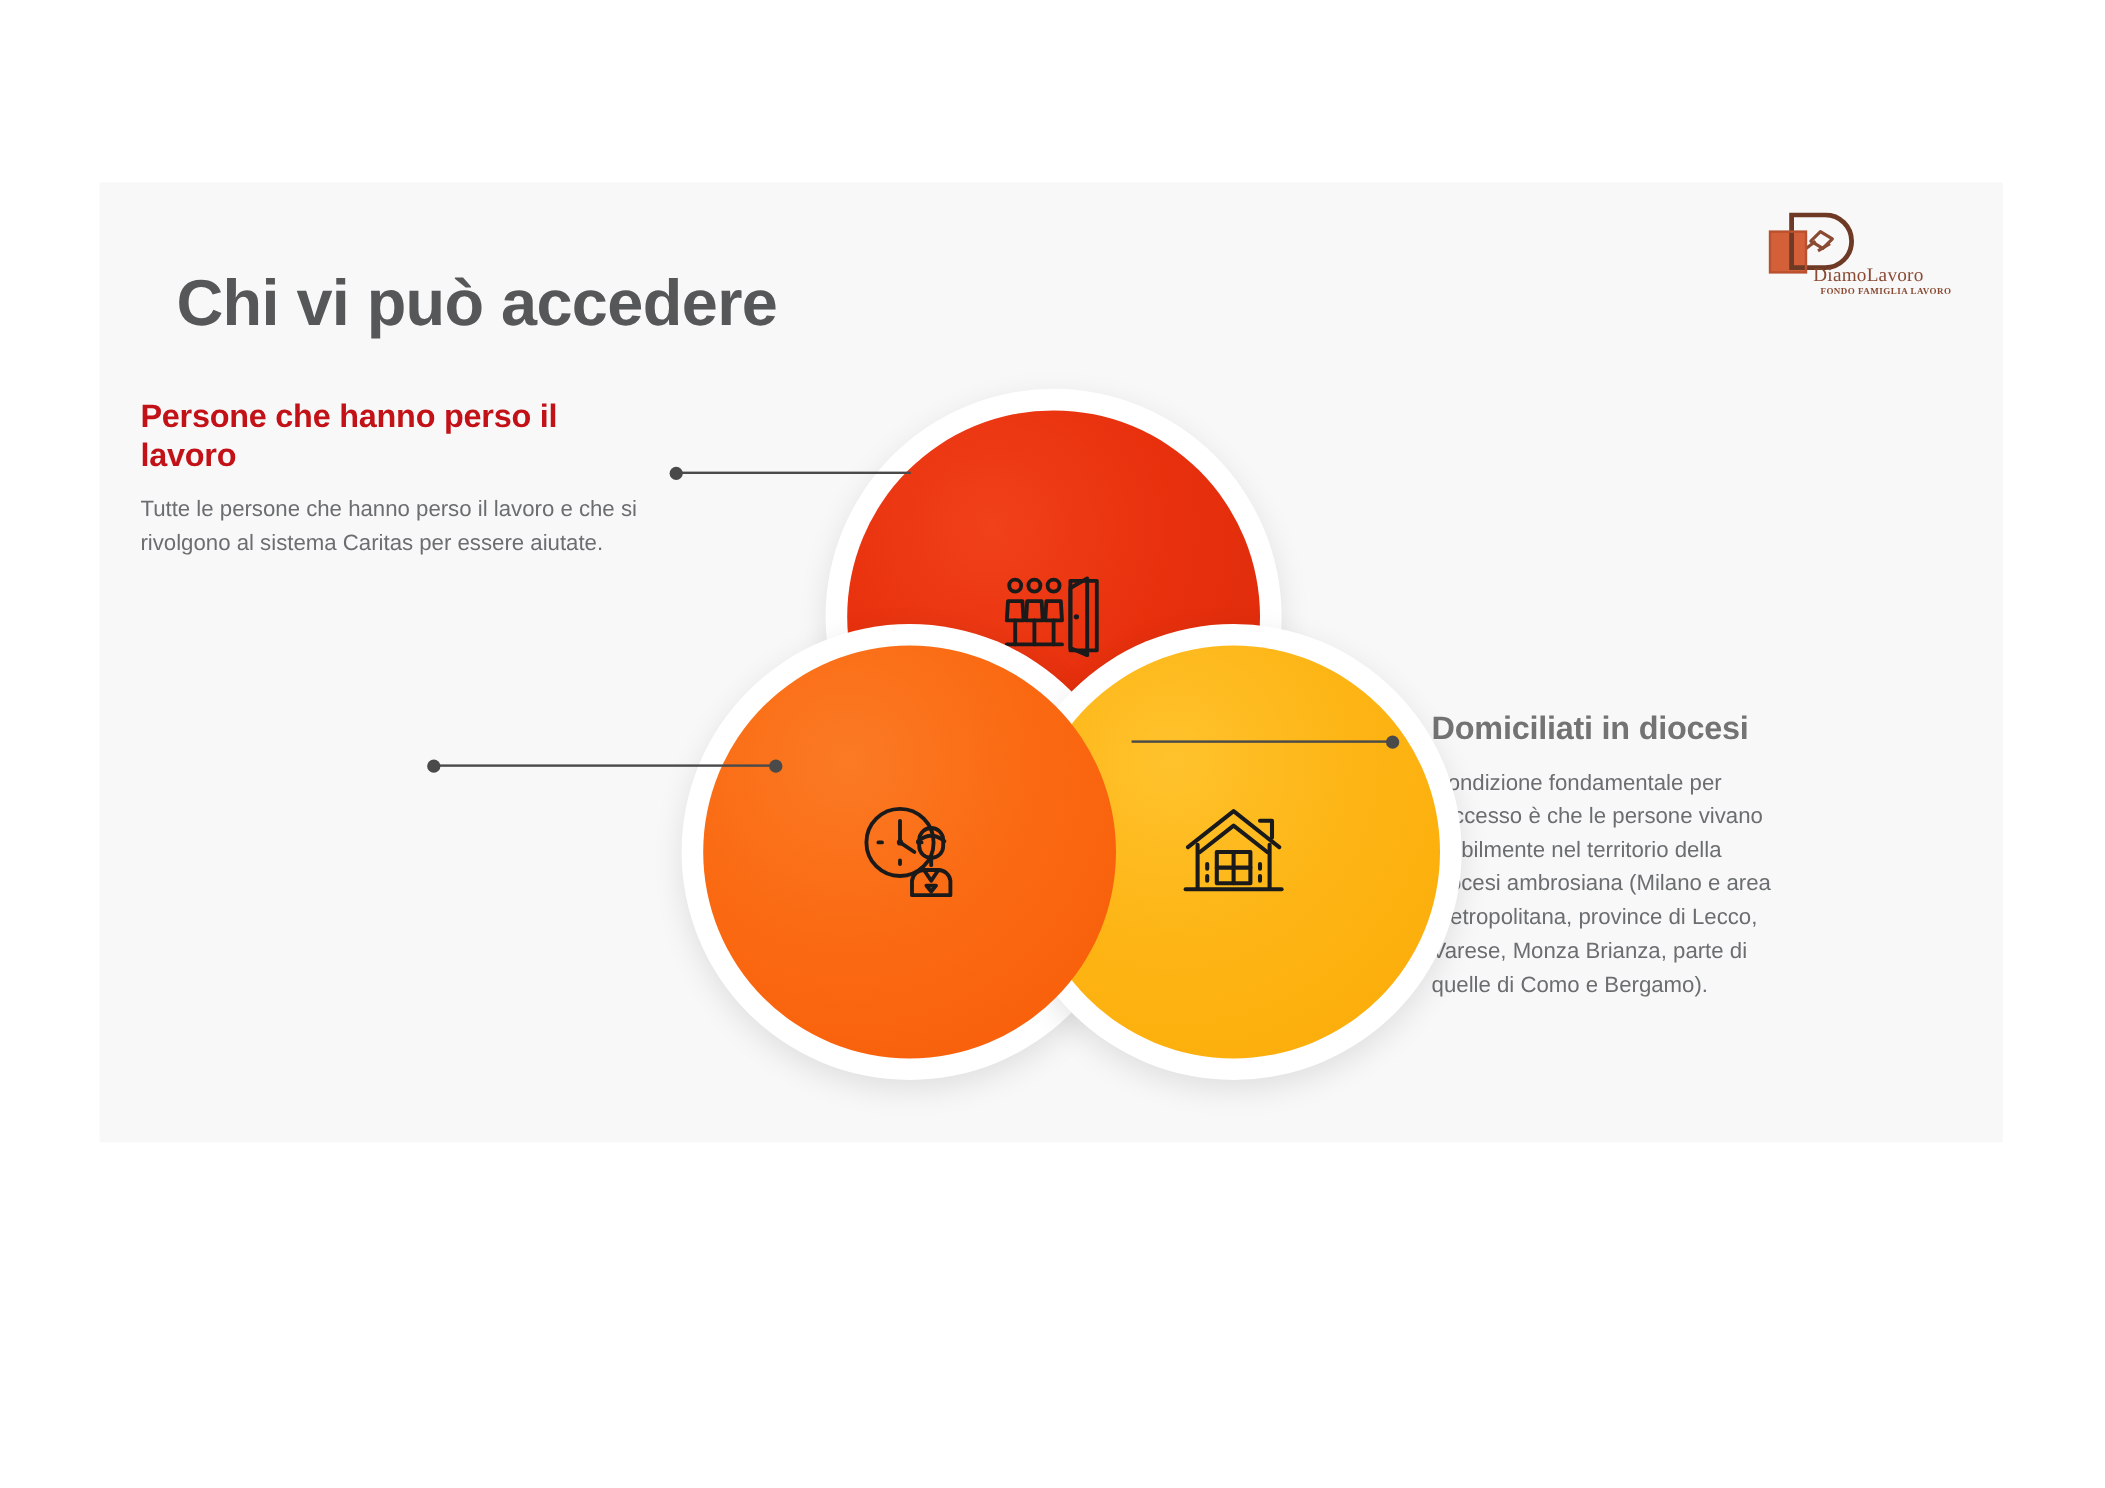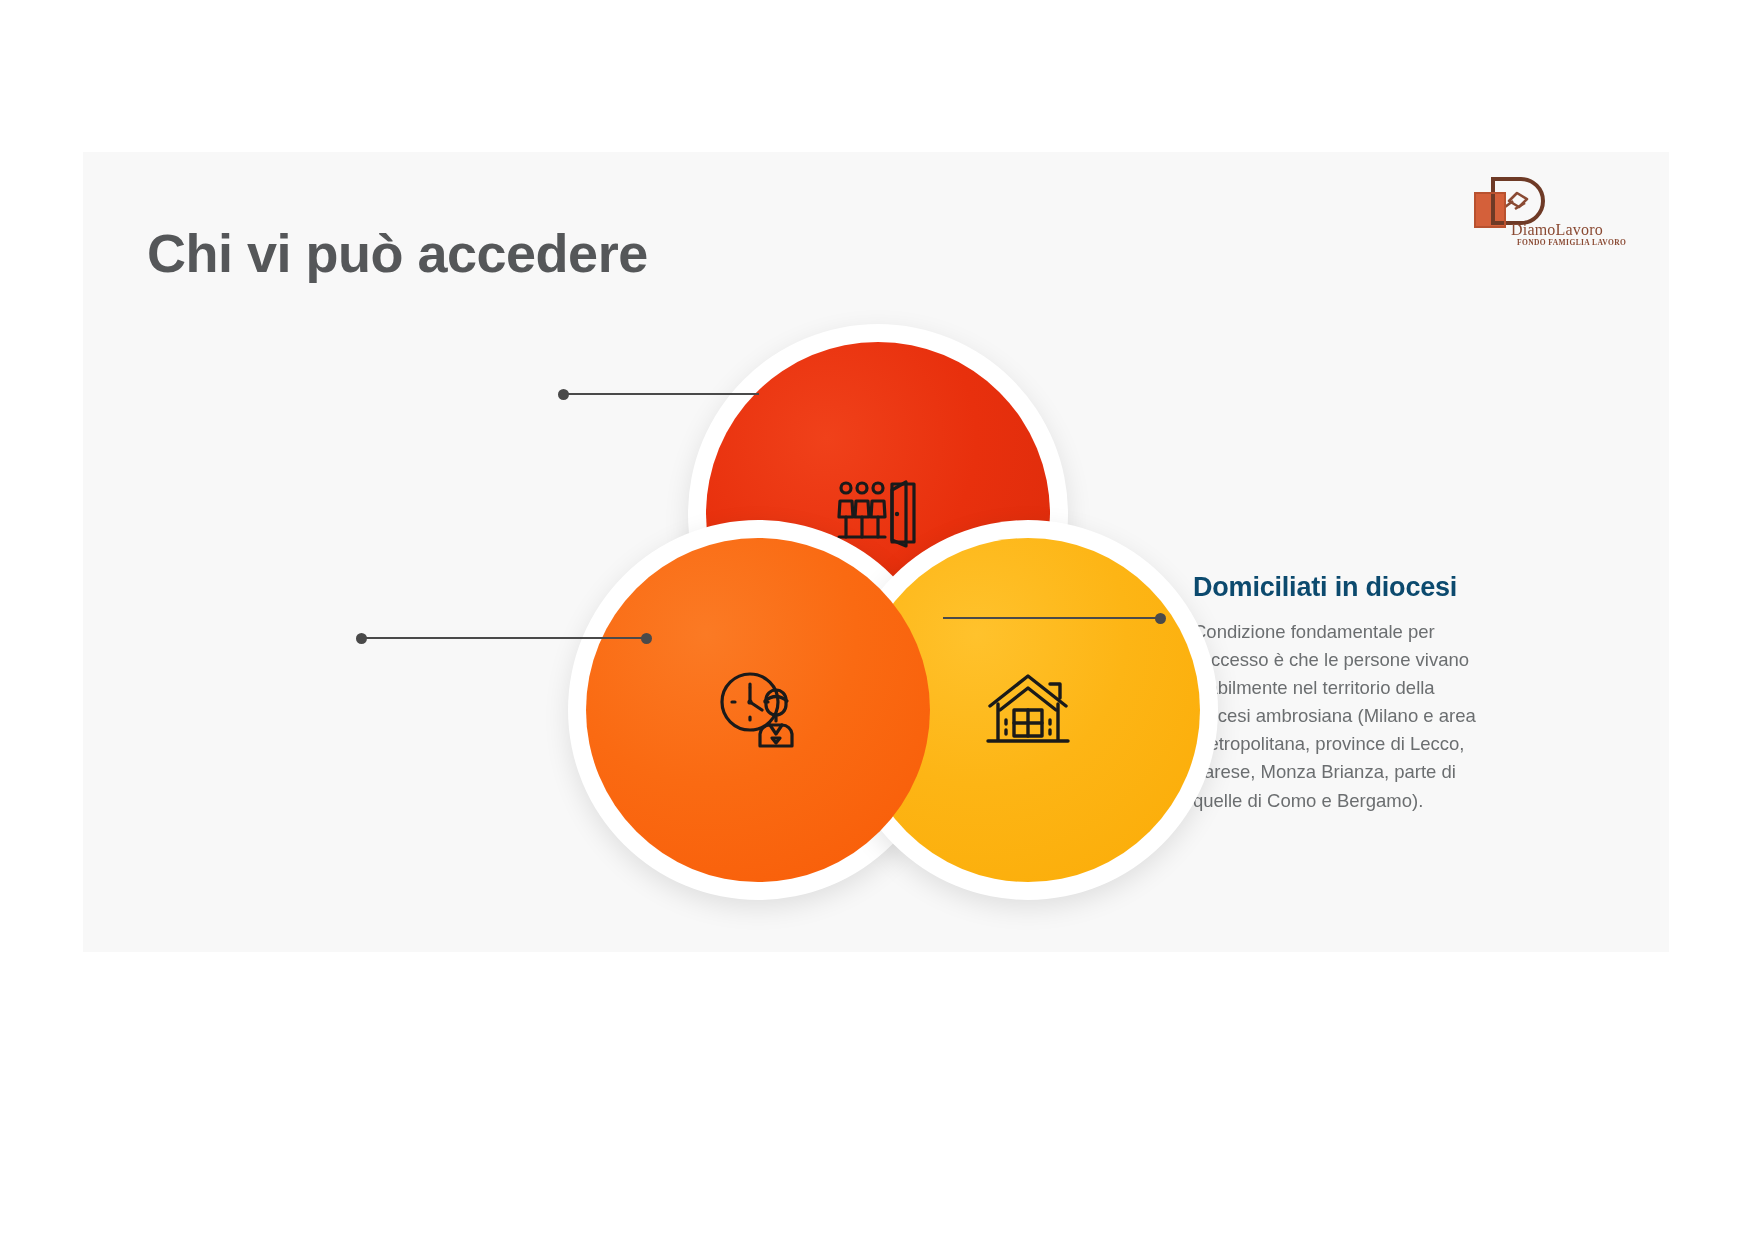--- a/index.html
+++ b/index.html
@@ -154,21 +154,21 @@
     line-height: 1.52;
     color: #6b6e70;
   }
 
   #block-1 { left: 34px; top: 180px; width: 430px; }
   #block-1 h3 { color: #c21218; }
   #block-2 { left: 38px; top: 445px; width: 230px; }
   #block-2 h3 { color: #ef2112; margin-left: 4px; }
   #block-2 p  { margin-left: 4px; }
   #block-3 { left: 1110px; top: 420px; width: 295px; }
-  #block-3 h3 { color: #0c4a6e; }
+  #block-3 h3 { color: #737373; margin-top: 20px; }
 </style>
 </head>
 <body>
 
 <div id="slide">
 
   <div id="logo">
     <svg class="logo-mark" viewBox="0 0 92 52">
       <rect x="2" y="16" width="30" height="34" fill="#d4603a"></rect>
       <path d="M20 2 H48 a22 22 0 0 1 0 44 H20 Z" fill="none" stroke="#6e3a26" stroke-width="4"></path>
@@ -240,20 +240,24 @@
     <span class="dot"></span>
   </div>
   <div class="leader" id="leader-2">
     <span class="dot"></span>
     <span class="dot dot-end"></span>
   </div>
   <div class="leader" id="leader-3">
     <span class="dot"></span>
   </div>
 
+  <div class="block" id="block-1">
+    <h3>Persone che hanno perso il lavoro</h3>
+    <p>Tutte le persone che hanno perso il lavoro e che si rivolgono al sistema Caritas per essere aiutate.</p>
+  </div>
 
 
   <div class="block" id="block-3">
     <h3>Domiciliati in diocesi</h3>
     <p>Condizione fondamentale per l'accesso è che le persone vivano stabilmente nel territorio della diocesi ambrosiana (Milano e area Metropolitana, province di Lecco, Varese, Monza Brianza, parte di quelle di Como e Bergamo).</p>
   </div>
 
 </div>
 
 </body></html>

